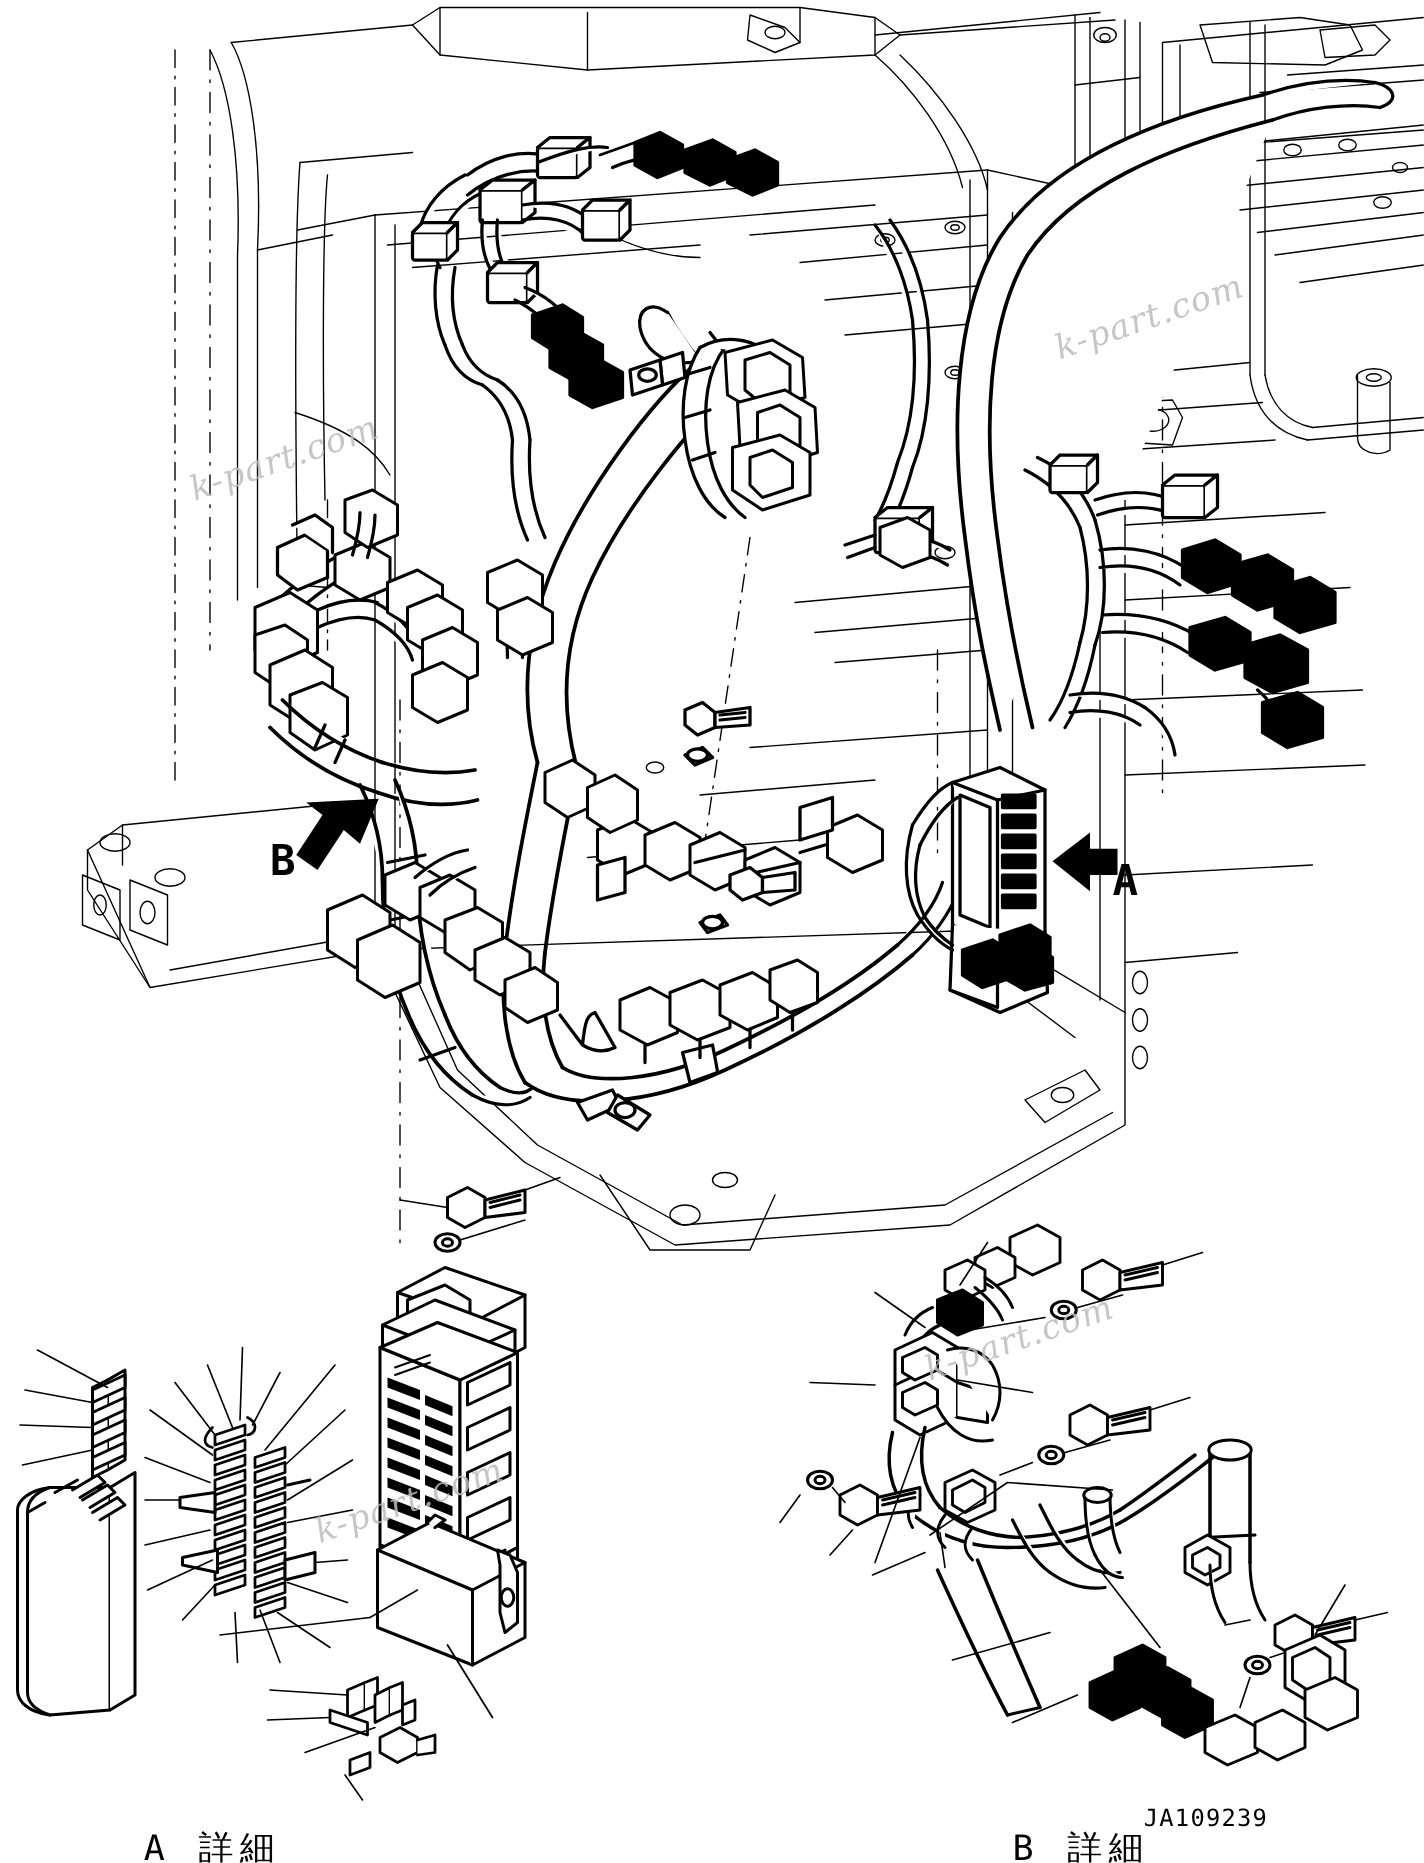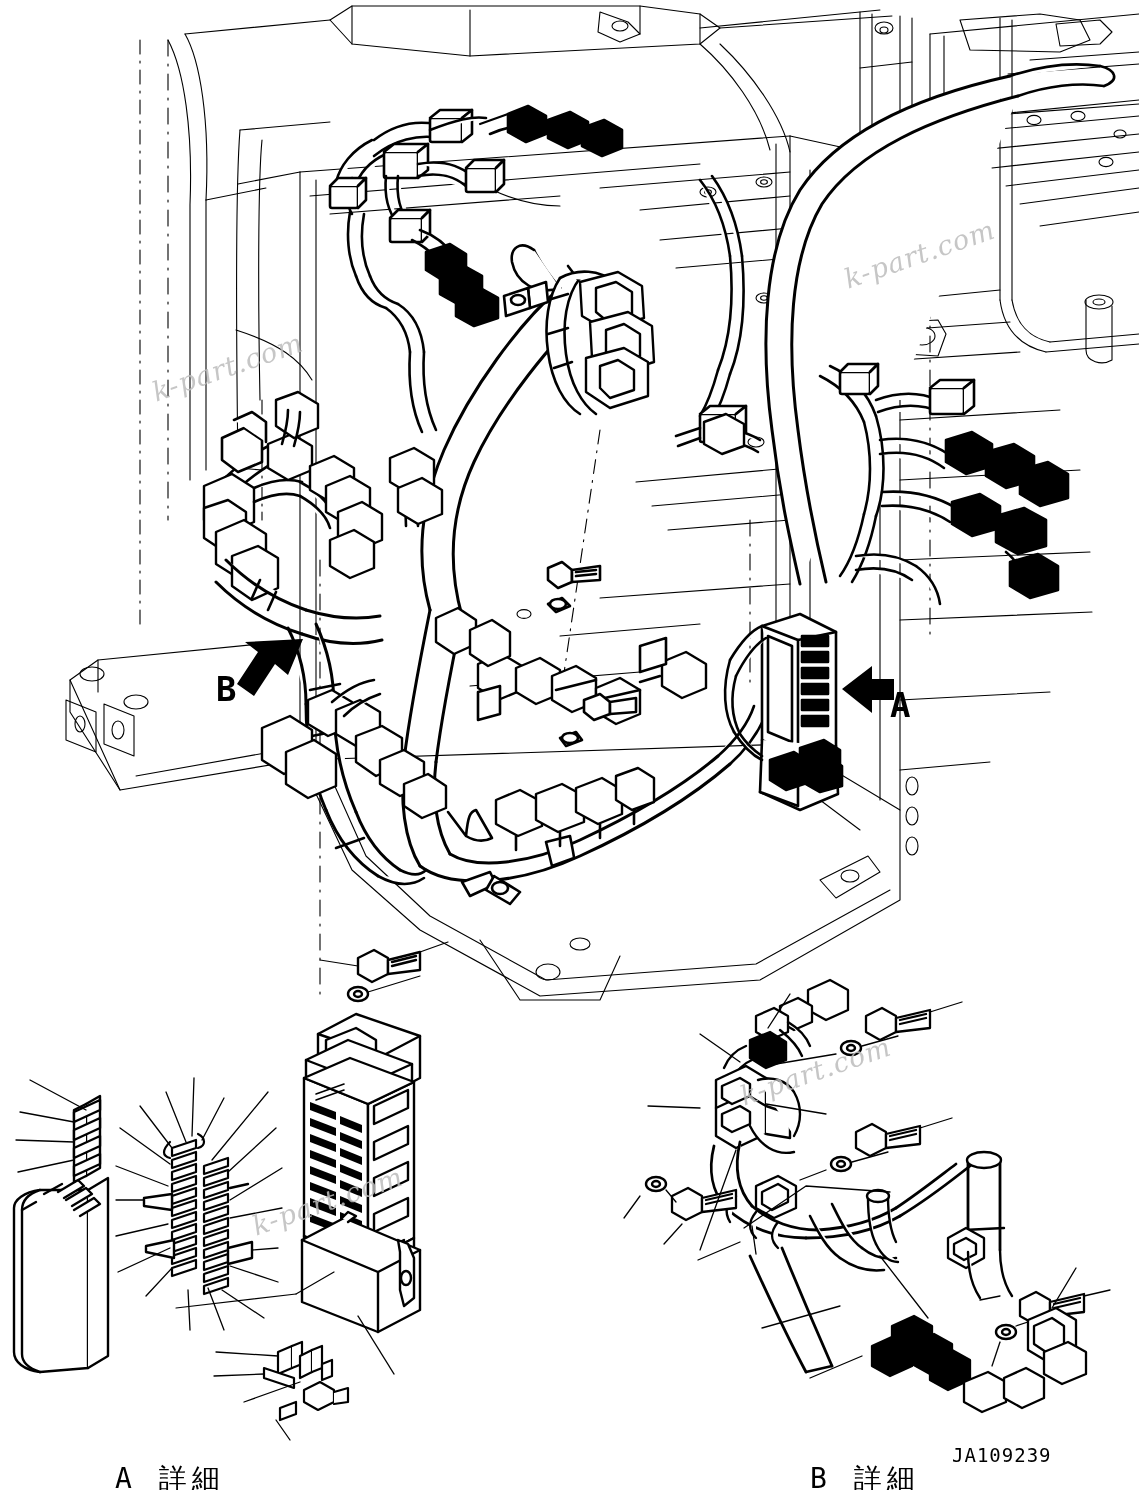--- a/index.html
+++ b/index.html
@@ -827,20 +827,20 @@
   <div class="detail-label" style="left:115px;top:1423px;">
     <span class="jp">A 詳細</span>
     
   </div>
 
   <div class="detail-label" style="left:810px;top:1423px;">
     <span class="jp">B 詳細</span>
     
   </div>
 
-  <div class="dwgno" style="left:952px;top:1444px;">JA109239</div>
+  <div class="dwgno" style="left:915px;top:1444px;">JA109239</div>
 
   <div class="wm" style="left:148px;top:378px;transform:rotate(-19deg);">k-part.com</div>
   <div class="wm" style="left:840px;top:265px;transform:rotate(-19deg);">k-part.com</div>
   <div class="wm" style="left:248px;top:1212px;transform:rotate(-19deg);">k-part.com</div>
   <div class="wm" style="left:736px;top:1082px;transform:rotate(-19deg);">k-part.com</div>
 
 </div>
 
 </body></html>

